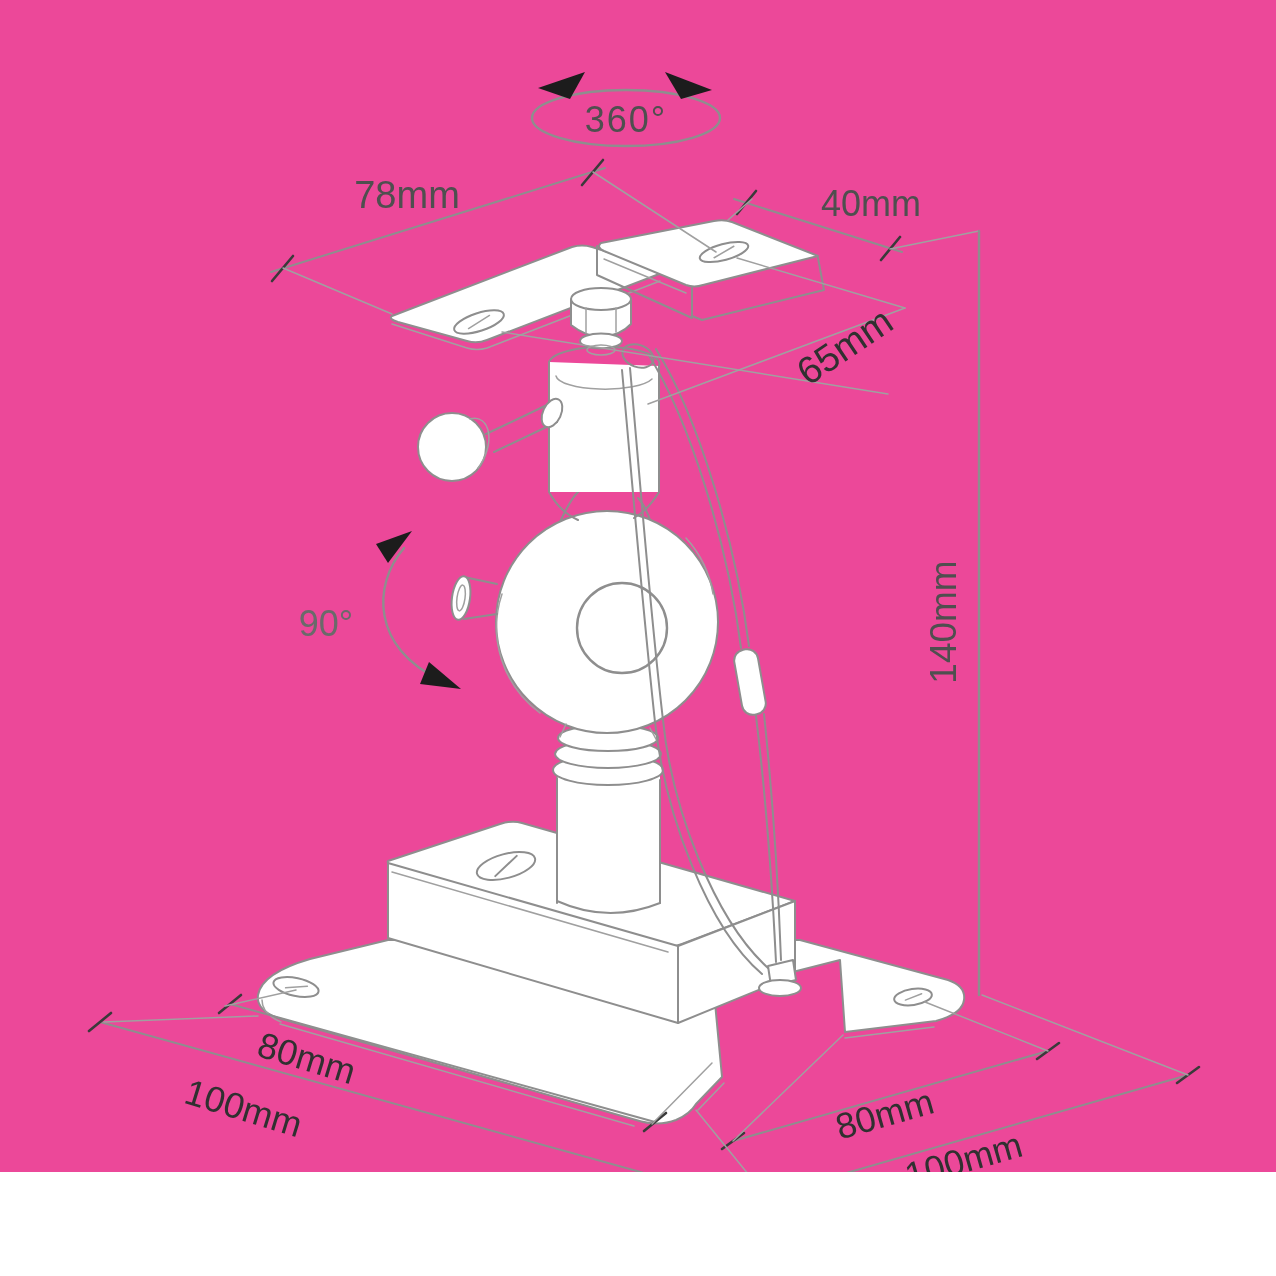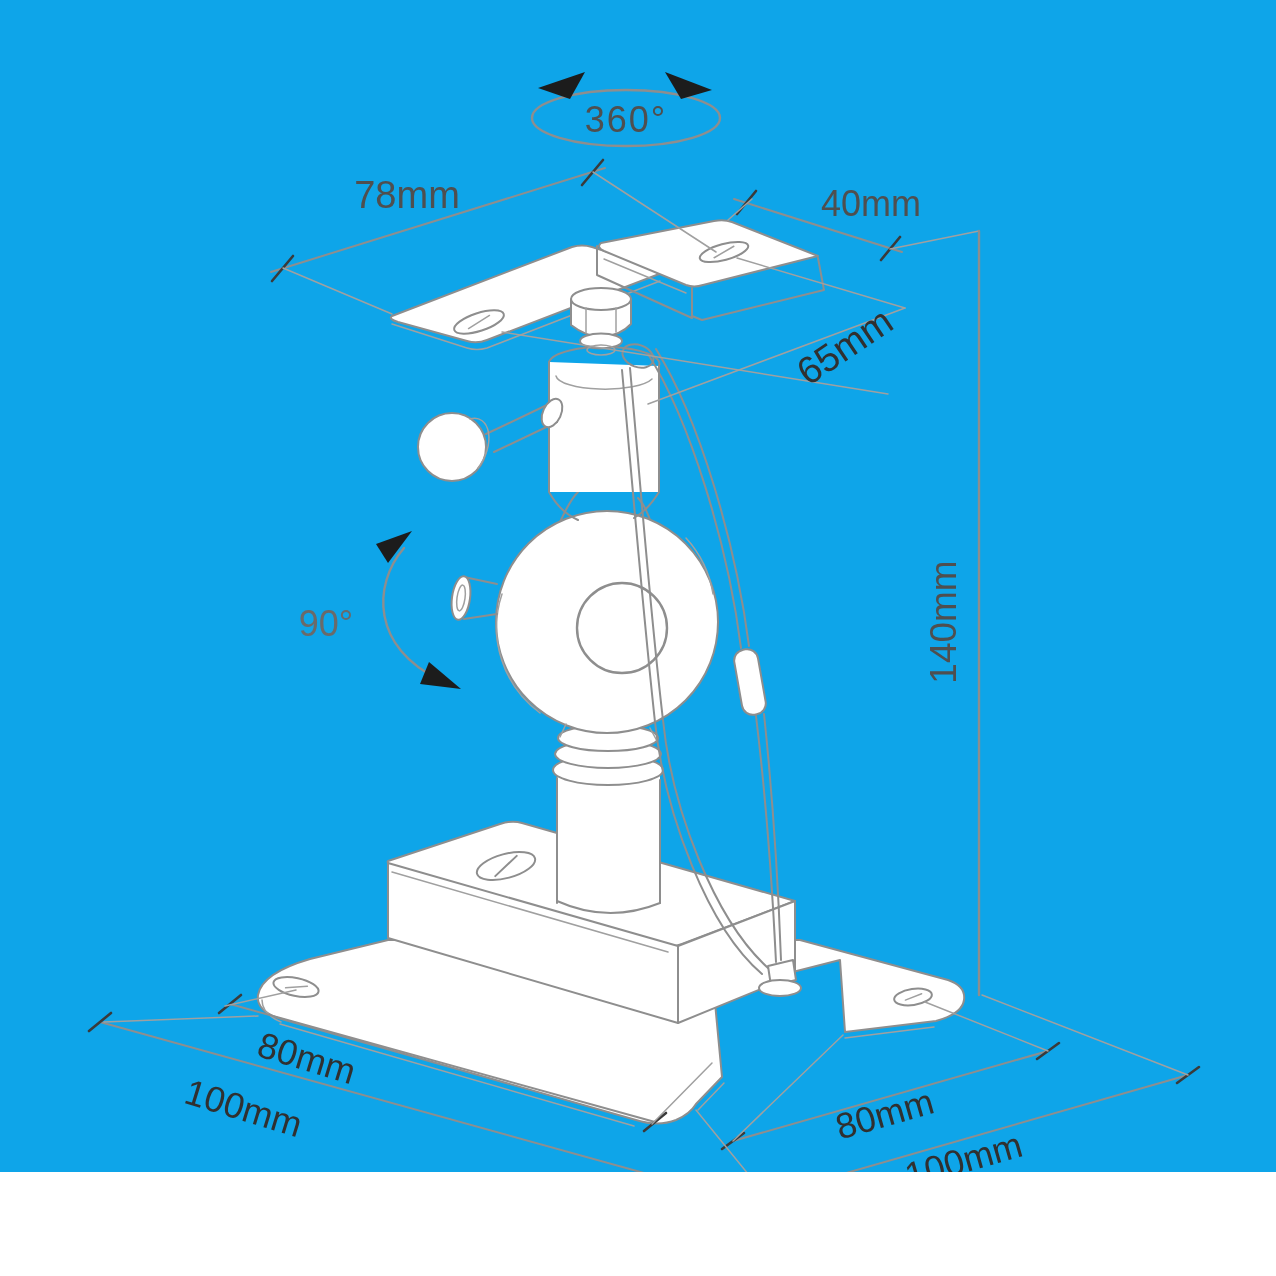--- a/index.html
+++ b/index.html
@@ -1,16 +1,16 @@
 <!DOCTYPE html>
 <html><head>
 <meta charset="utf-8">
 <style>
   html,body{margin:0;padding:0;background:#ffffff;}
-  #stage{position:relative;width:1276px;height:1172px;background:#0ea5e9;overflow:hidden;}
+  #stage{position:relative;width:1276px;height:1172px;background:#ec4899;overflow:hidden;}
   svg{position:absolute;left:0;top:0;}
   .ln{fill:none;stroke:#8e8e8e;stroke-width:2;stroke-linecap:round;stroke-linejoin:round;}
   .ln2{fill:none;stroke:#8e8e8e;stroke-width:2.4;stroke-linecap:round;stroke-linejoin:round;}
   .thin{fill:none;stroke:#a0a0a0;stroke-width:1.5;stroke-linecap:round;}
   .wfill{fill:#ffffff;stroke:#8e8e8e;stroke-width:2;stroke-linejoin:round;}
   .tick{stroke:#3a3a3a;stroke-width:2.6;stroke-linecap:round;fill:none;}
   .arrow{fill:#1c1c1c;stroke:none;}
   text{font-family:"Liberation Sans","DejaVu Sans",sans-serif;fill:#4f4f4f;}
   .t-dark{fill:#303030;}
   .t-soft{fill:#6a6a6a;}

